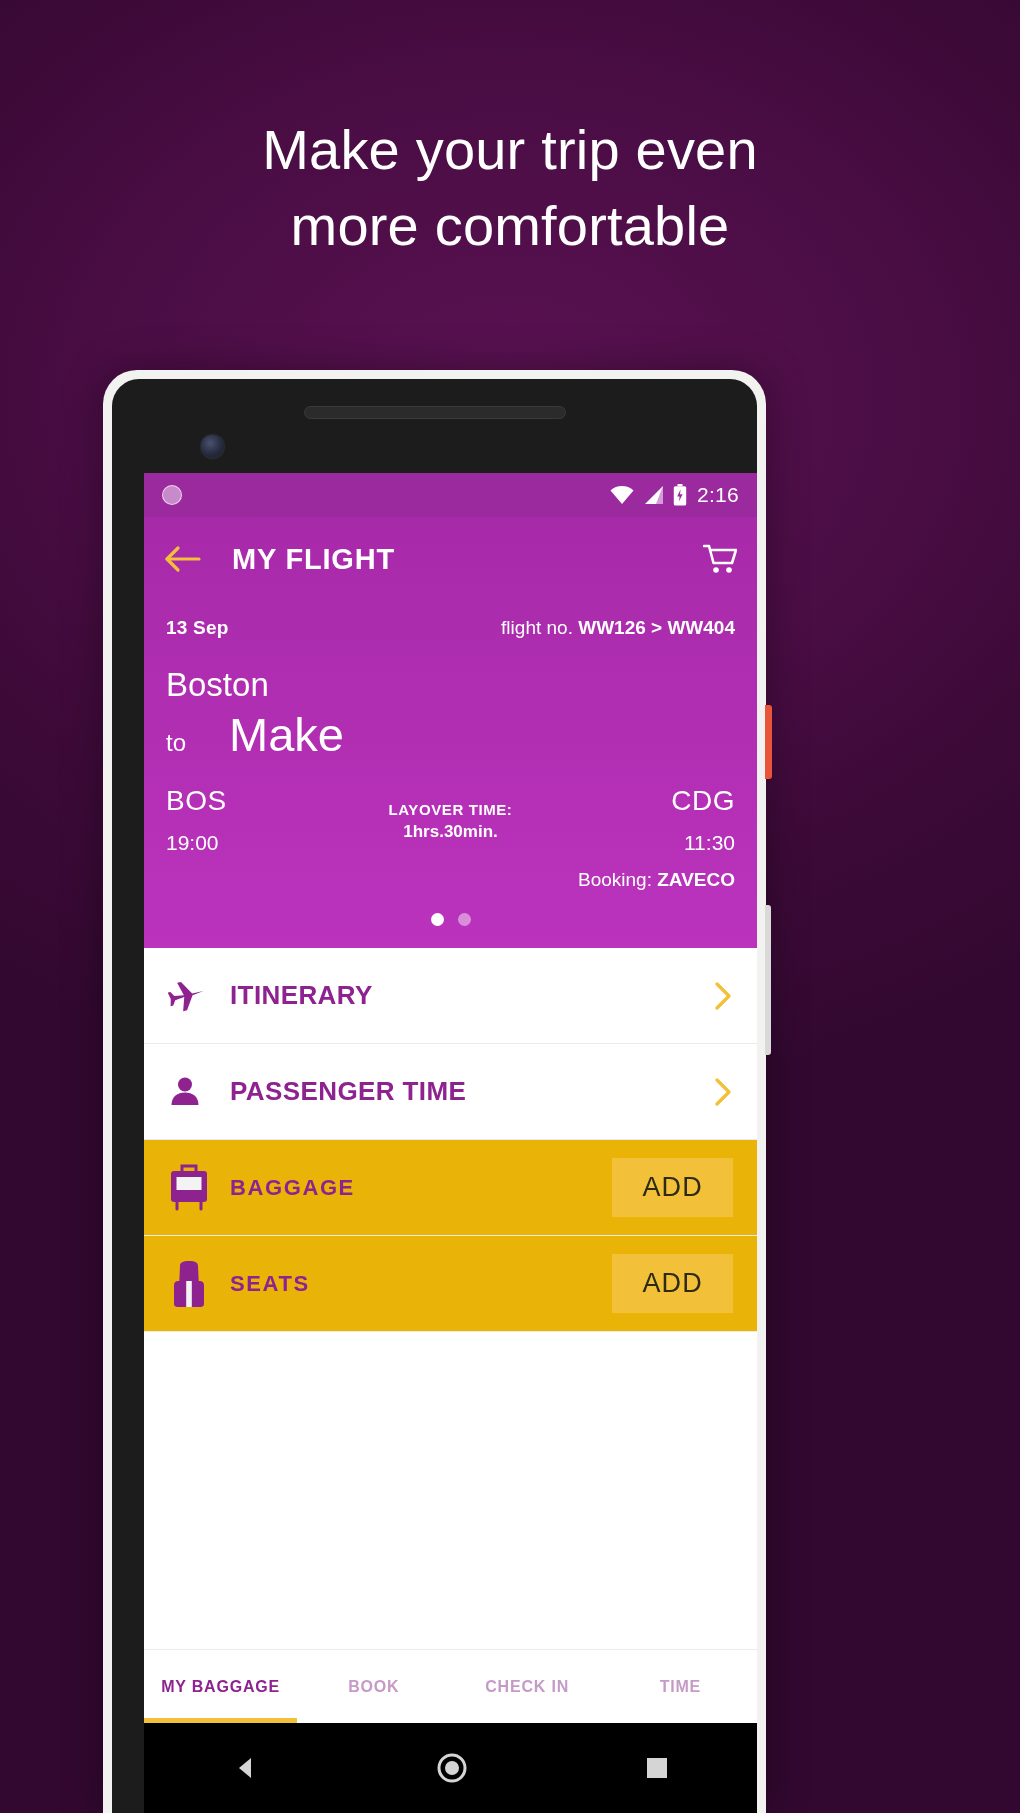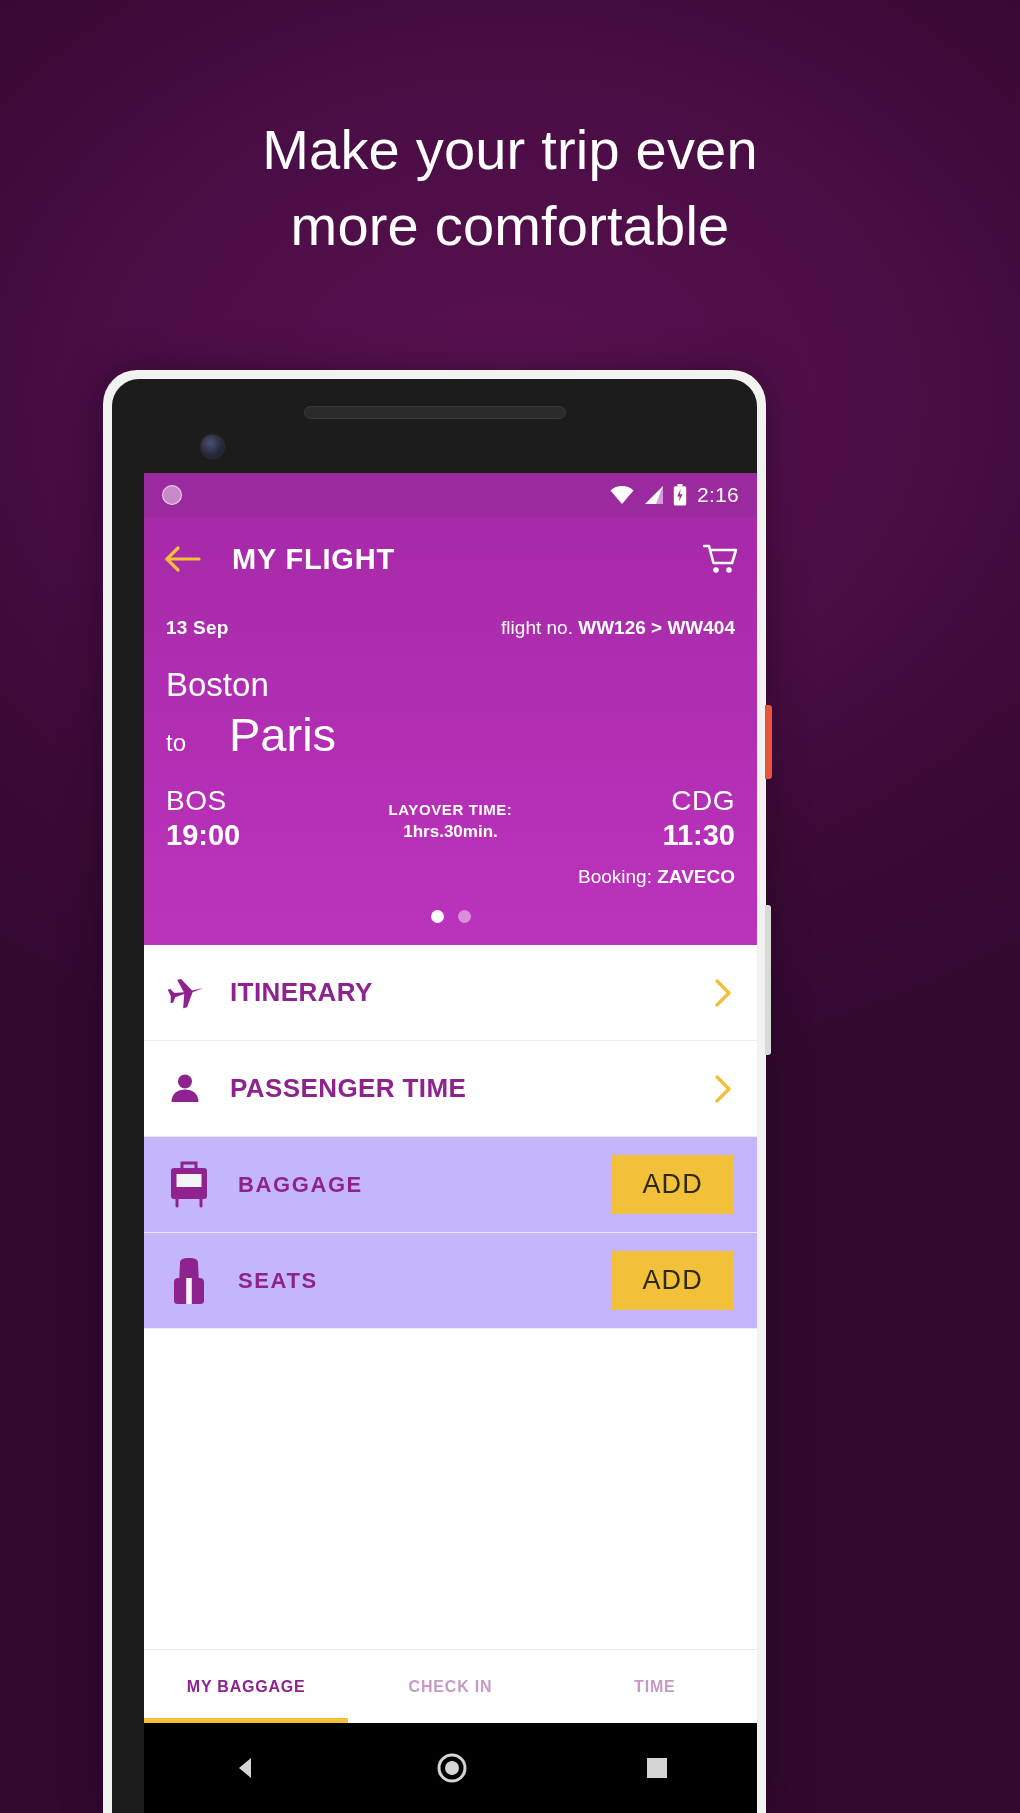--- a/index.html
+++ b/index.html
@@ -164,21 +164,21 @@
 
   .times-row {
     display: flex;
     align-items: flex-start;
     padding: 22px 22px 0 22px;
     color: #ffffff;
   }
   .time-col { min-width: 120px; }
   .time-col.right { text-align: right; margin-left: auto; }
   .airport-code { font-size: 28px; font-weight: 400; letter-spacing: 0.5px; }
-  .airport-time { font-size: 29px; font-weight: 700; margin-top: 2px; }
+  .airport-time { font-size: 21px; font-weight: 400; margin-top: 14px; }
   .layover {
     text-align: center;
     padding-top: 16px;
     flex: 1 1 auto;
   }
   .layover-label { font-size: 15px; font-weight: 700; letter-spacing: 0.6px; }
   .layover-value { font-size: 17px; font-weight: 700; margin-top: 4px; }
 
   .booking {
     text-align: right;
@@ -199,21 +199,21 @@
 
   
   .list-row {
     display: flex;
     align-items: center;
     height: 96px;
     padding: 0 24px;
     background: #ffffff;
     border-bottom: 1px solid #eceaec;
   }
-  .list-row.shaded { background: #c4b5fd; gap: 8px; }
+  .list-row.shaded { background: #eab308; }
   .row-icon { width: 44px; flex: 0 0 44px; display: flex; align-items: center; }
   .row-label {
     margin-left: 18px;
     color: #8e2390;
     font-size: 26px;
     font-weight: 700;
     letter-spacing: 0.4px;
   }
   .row-label.small {
     font-size: 22px;
@@ -335,21 +335,21 @@
           <span class="meta-flight">
             <span>flight no.</span>
             <b>WW126 &gt; WW404</b>
           </span>
         </div>
 
         <div class="route">
           <div class="route-from">Boston</div>
           <div class="route-to-line">
             <span class="route-to-word">to</span>
-            <span class="route-to">Paris</span>
+            <span class="route-to">Make</span>
           </div>
         </div>
 
         <div class="times-row">
           <div class="time-col">
             <div class="airport-code">BOS</div>
             <div class="airport-time">19:00</div>
           </div>
           <div class="layover">
             <div class="layover-label">LAYOVER TIME:</div>
@@ -421,20 +421,21 @@
           </svg>
         </span>
         <span class="row-label small">SEATS</span>
         <button class="add-btn">ADD</button>
       </div>
 
       <div class="filler"></div>
 
       <div class="tabbar">
         <div class="tab active">MY BAGGAGE</div>
+        <div class="tab">BOOK</div>
         <div class="tab">CHECK IN</div>
         <div class="tab">TIME</div>
       </div>
     </div>
 
     <div class="navbar">
       <svg class="nav-ico" width="30" height="30" viewBox="0 0 30 30">
         <path d="M20 5 L8 15 L20 25 Z" fill="#e8e8e8"></path>
       </svg>
       <svg class="nav-ico" width="34" height="34" viewBox="0 0 34 34">

